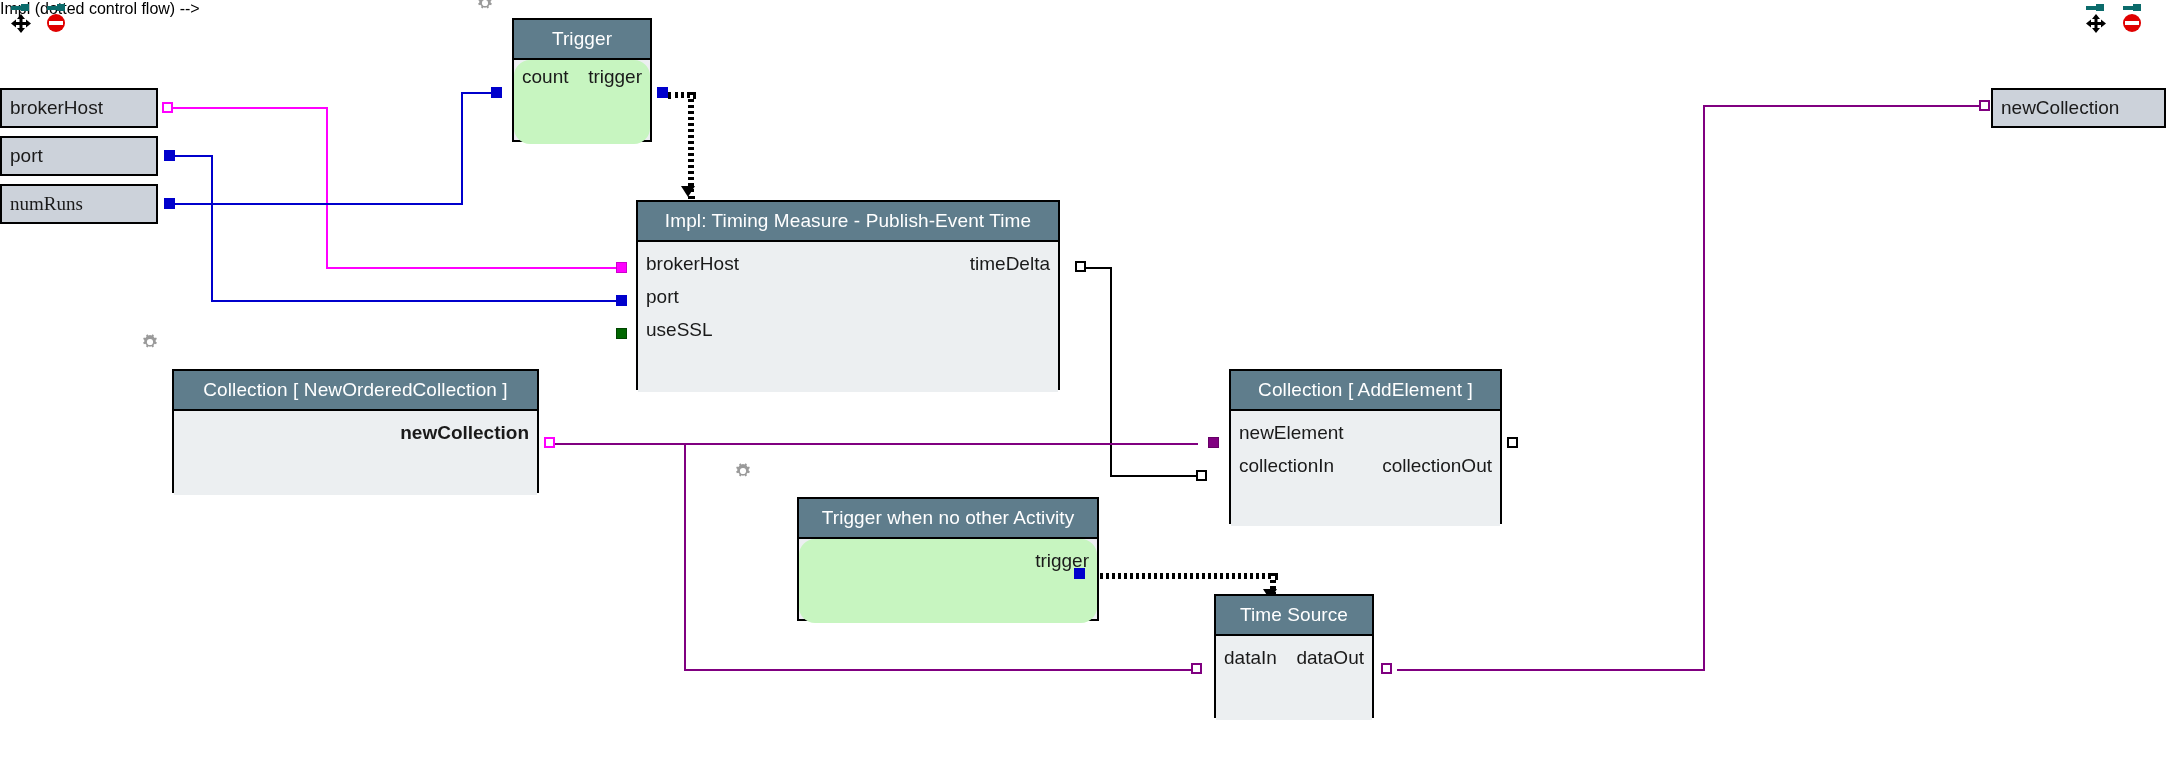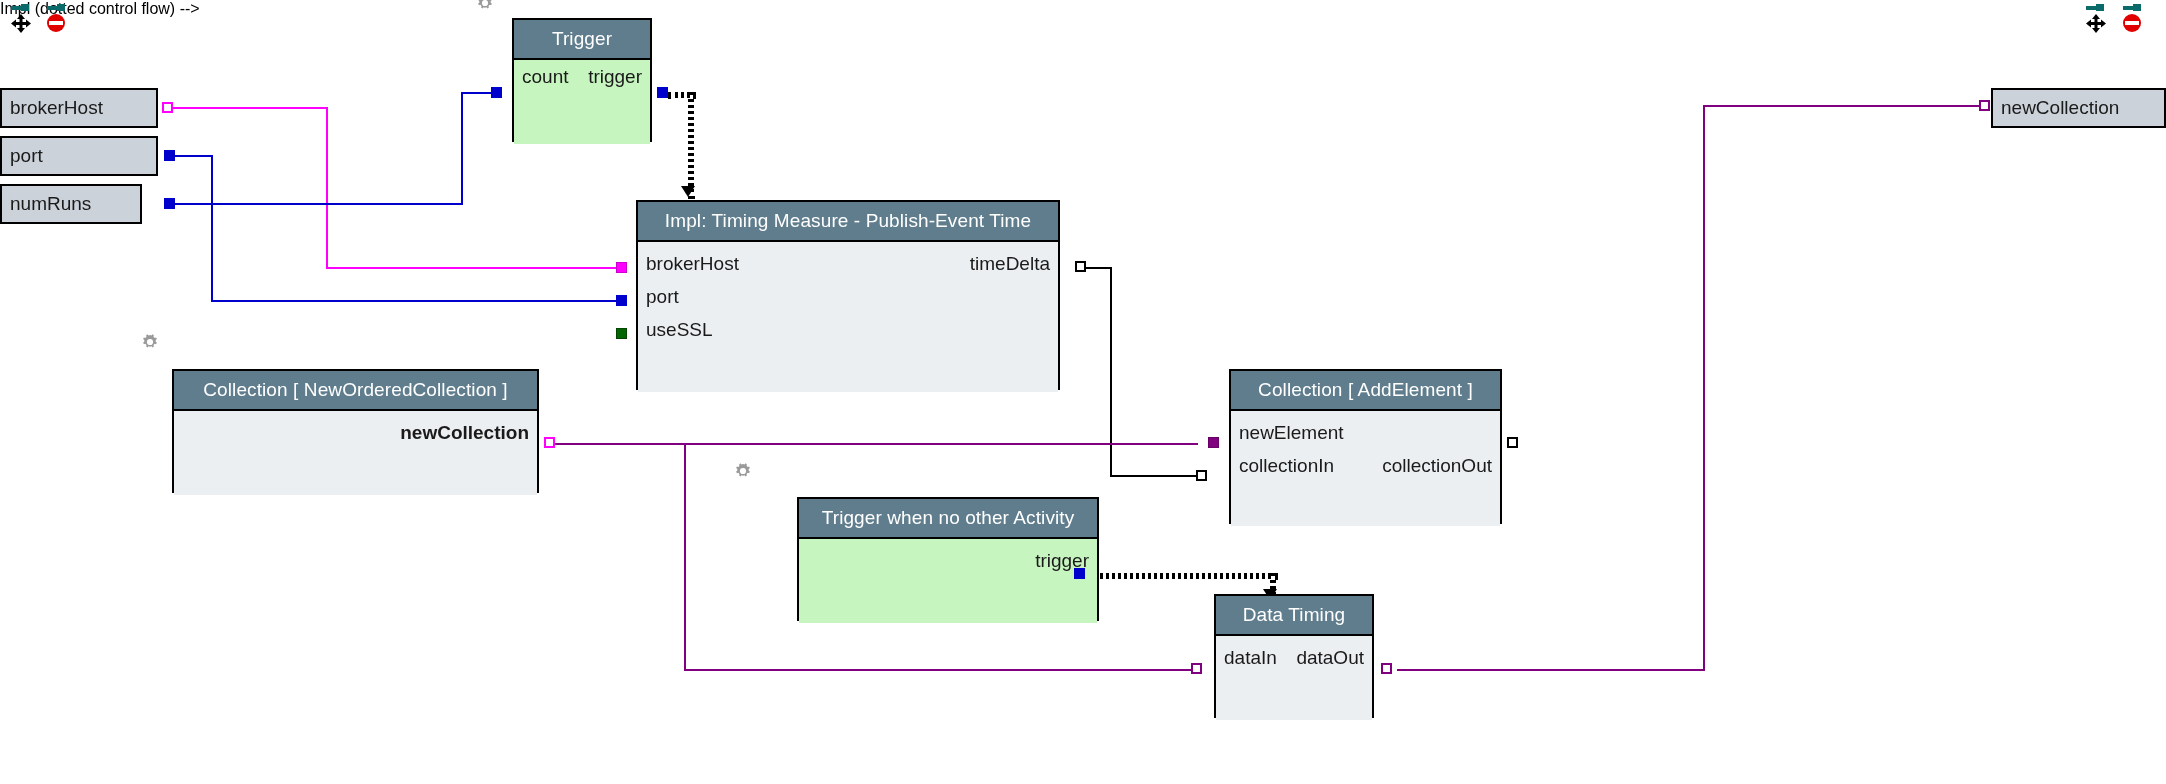--- a/index.html
+++ b/index.html
@@ -8,21 +8,21 @@
 
   
   .node{position:absolute;border:2px solid #000;box-sizing:border-box;background:#eceff1;}
   .node .hdr{
     background:#5f7d8c;color:#ffffff;font-size:19px;line-height:1;
     padding:9px 10px 10px 10px;text-align:center;white-space:nowrap;
     border-bottom:2px solid #000;box-sizing:border-box;letter-spacing:.1px;
   }
   .node .hdr.left{text-align:left;}
   .node .body{position:relative;box-sizing:border-box;background:#eceff1;}
-  .node .body.green{background:#c7f5c0;}
+  .node .body.green{background:#c7f5c0;border-radius:16px;}
 
   .prow{position:relative;height:33px;}
   .plabel{position:absolute;font-size:19px;color:#1a1a1a;line-height:33px;white-space:nowrap;}
   .plabel.l{left:8px;}
   .plabel.r{right:8px;}
 
   
   .varbox{
     position:absolute;background:#ccd2da;border:2px solid #000;box-sizing:border-box;
     font-size:19px;color:#1a1a1a;line-height:1;padding:8px 8px 9px 8px;white-space:nowrap;
@@ -161,21 +161,21 @@
   <div class="varbox" style="left:0px;top:88px;width:158px;">
     <span>brokerHost</span>
   </div>
   <div class="port open-magenta" style="left:162px;top:102px;"></div>
 
   <div class="varbox" style="left:0px;top:136px;width:158px;">
     <span>port</span>
   </div>
   <div class="port fill-blue" style="left:164px;top:150px;"></div>
 
-  <div class="varbox" style="left:0px;top:184px;width:142px;">
+  <div class="varbox" style="left:0px;top:184px;width:158px;font-family:Liberation Serif, serif;">
     <span>numRuns</span>
   </div>
   <div class="port fill-blue" style="left:164px;top:198px;"></div>
 
   <div class="varbox" style="left:1991px;top:88px;width:175px;">
     <span>newCollection</span>
   </div>
   <div class="port open-purple" style="left:1979px;top:100px;"></div>
 
   
@@ -246,21 +246,21 @@
     <div class="body green" style="height:84px;padding-top:5px;">
       <div class="prow">
         <span class="plabel r">trigger</span>
       </div>
     </div>
   </div>
   <div class="port fill-blue" style="left:1074px;top:568px;"></div>
 
   
   <div class="node" style="left:1214px;top:594px;width:160px;height:124px;">
-    <div class="hdr">Data Timing</div>
+    <div class="hdr">Time Source</div>
     <div class="body" style="height:84px;padding-top:5px;">
       <div class="prow">
         <span class="plabel l">dataIn</span>
         <span class="plabel r">dataOut</span>
       </div>
     </div>
   </div>
   <div class="port open-purple" style="left:1191px;top:663px;"></div>
   <div class="port open-purple" style="left:1381px;top:663px;"></div>
 

